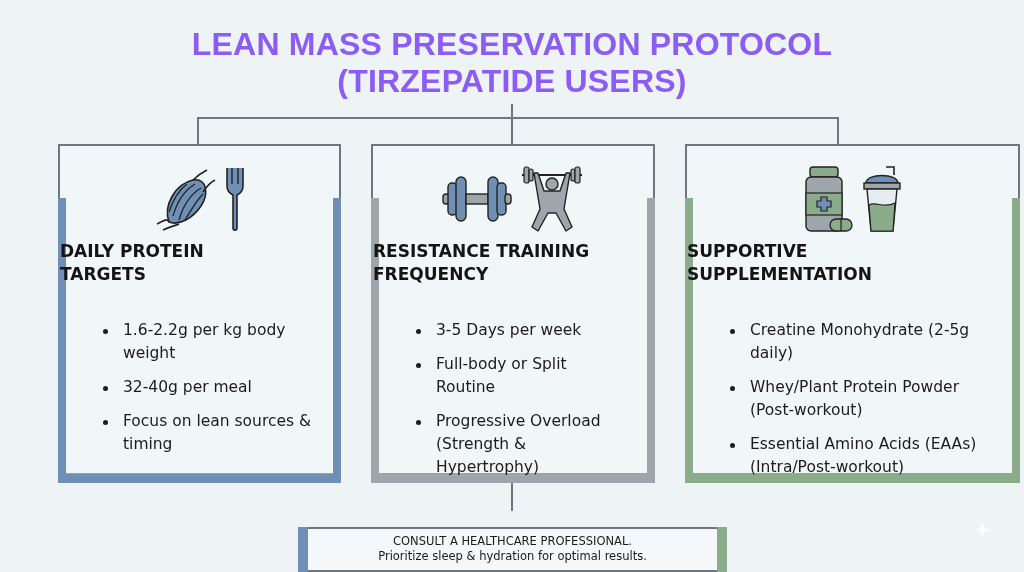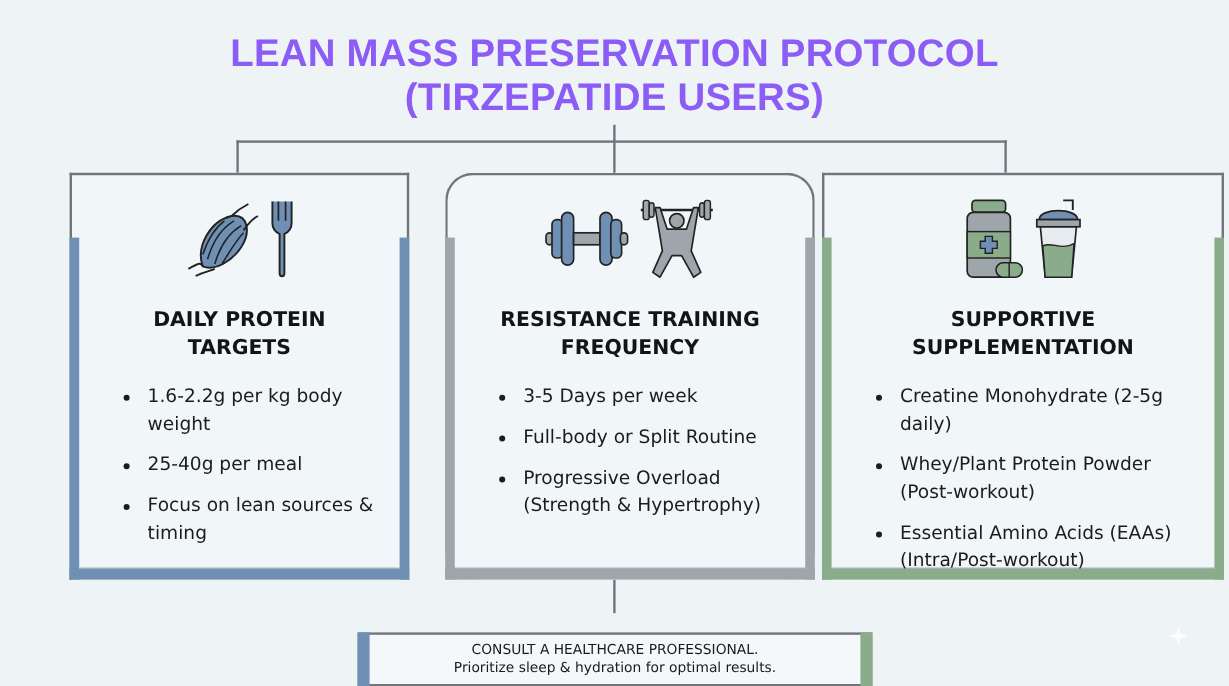--- a/index.html
+++ b/index.html
@@ -29,21 +29,21 @@
     position:absolute; left:-2px; right:-2px; bottom:0; height:9px;
   }
   .card .inner-edge {
     position:absolute; left:6px; right:6px; bottom:9px; height:1px; background:#9aa3a9;
   }
   .card .icons {
     position:absolute; top:16px; left:0; right:0; height:74px;
     display:flex; justify-content:center; align-items:center; gap:8px;
   }
   .card h2 {
-    position:absolute; top:94px; left:0; right:0; margin:16px; text-align:center;
+    position:absolute; top:94px; left:0; right:0; margin:0; text-align:left;
     font-family:"DejaVu Sans", sans-serif; font-weight:bold;
     font-size:17px; line-height:23px; color:#141414;
   }
   .card ul {
     position:absolute; top:156px; left:22px; right:8px; margin:17px; padding:0; list-style:none;
   }
   .card li {
     position:relative; padding-left:24px; font-size:15.5px; line-height:23px;
     margin-bottom:11px; color:#1c1c1c;
   }
@@ -103,26 +103,26 @@
       <line x1="7" y1="2" x2="7" y2="18" stroke="#222" stroke-width="1.4"></line>
       <line x1="13" y1="2" x2="13" y2="18" stroke="#222" stroke-width="1.4"></line>
     </svg>
   </div>
   <h2>
     <div>DAILY PROTEIN</div>
     <div>TARGETS</div>
   </h2>
   <ul>
     <li>1.6-2.2g per kg body weight</li>
-    <li>25-40g per meal</li>
+    <li>32-40g per meal</li>
     <li>Focus on lean sources &amp; timing</li>
   </ul>
 </div>
 
-<div class="card" style="left:371px;width:308px;border-radius:23px;">
+<div class="card" style="left:371px;width:284px;">
   <div class="sidebar-l" style="background:#9ea5ab;"></div>
   <div class="sidebar-r" style="background:#9ea5ab;"></div>
   <div class="bottomband" style="background:#9ea5ab;"></div>
   <div class="inner-edge"></div>
   <div class="icons">
     <svg width="70" height="48" viewBox="0 0 70 48">
       <rect x="1" y="19" width="6" height="10" rx="3" fill="#9ea5ab" stroke="#222" stroke-width="1.4"></rect>
       <rect x="6" y="8" width="9" height="32" rx="4" fill="#6f8fb5" stroke="#222" stroke-width="1.4"></rect>
       <rect x="14" y="2" width="10" height="44" rx="5" fill="#6f8fb5" stroke="#222" stroke-width="1.4"></rect>
       <rect x="24" y="19" width="22" height="10" fill="#9ea5ab" stroke="#222" stroke-width="1.4"></rect>

